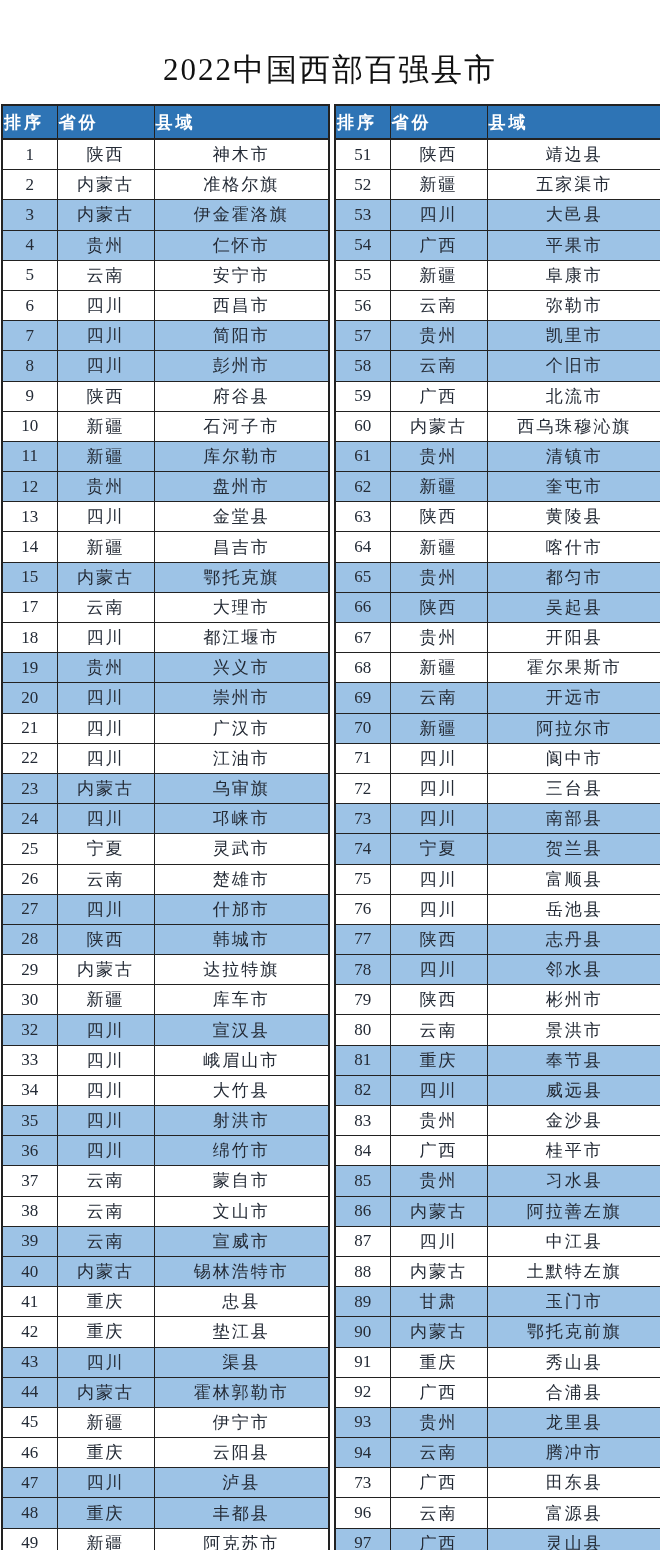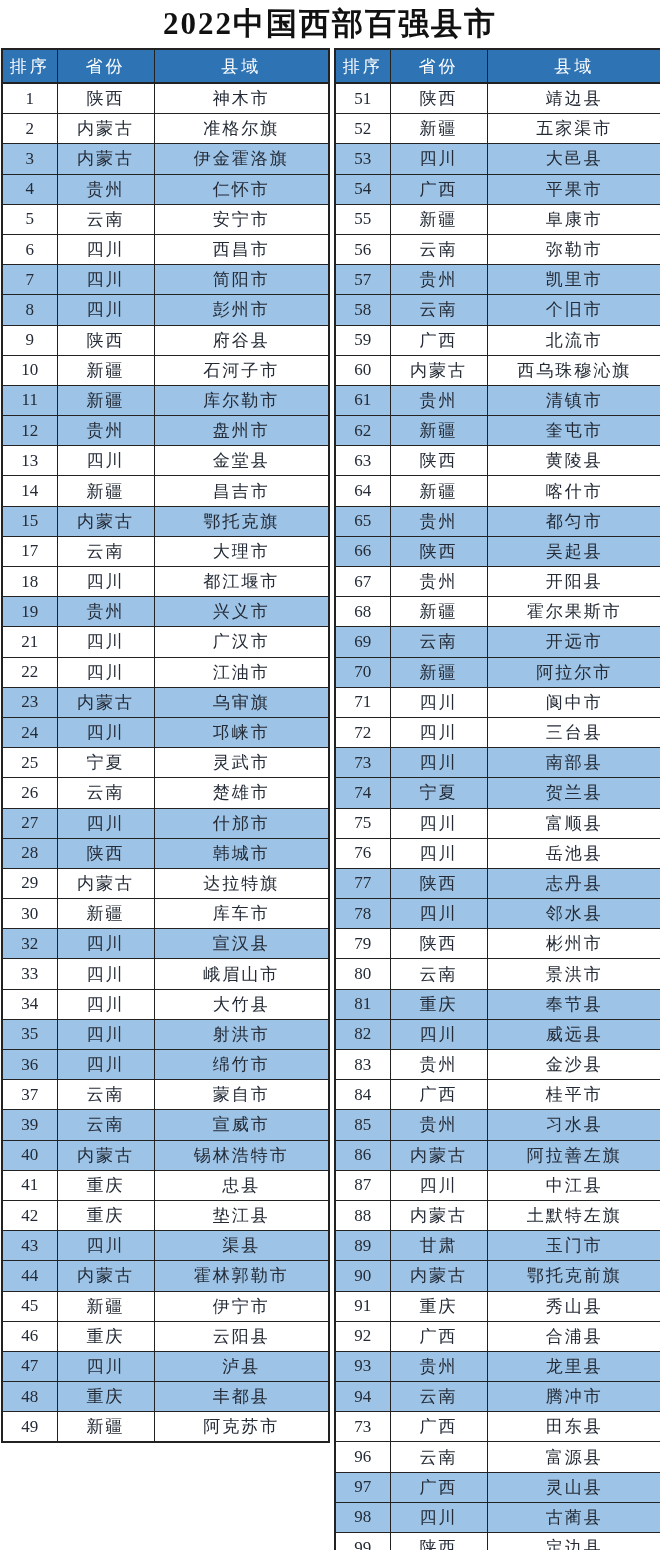--- a/index.html
+++ b/index.html
@@ -11,36 +11,36 @@
     --row-text:#242b36;
     --title-text:#111111;
   }
   html,body{margin:0;padding:0;}
   body{
     width:660px;height:1550px;background:#ffffff;overflow:hidden;
     font-family:"Liberation Serif","DejaVu Serif",serif;
   }
   .page{width:660px;height:1550px;}
   .title{
-    height:48px;display:flex;align-items:center;justify-content:center;
-    font-size:31px;font-weight:bold;color:var(--title-text);letter-spacing:2px;
+    height:68px;display:flex;align-items:center;justify-content:center;
+    font-size:31px;font-weight:normal;color:var(--title-text);letter-spacing:2px;margin-top:36px;
   }
   .tables{display:flex;gap:4px;padding:0 1px;align-items:flex-start;}
   table{
     border-collapse:collapse;table-layout:fixed;width:327px;
     border:2px solid var(--border);
   }
   col.c-rank{width:55px;}
   col.c-prov{width:97px;}
   col.c-county{width:175px;}
   th{
     height:30px;background:var(--header-bg);color:var(--header-text);
-    font-size:17px;font-weight:normal;letter-spacing:3px;
+    font-size:17px;font-weight:bold;letter-spacing:3px;
     border:1px solid var(--border);border-bottom:2px solid var(--border);
-    text-align:center;vertical-align:middle;
+    text-align:left;vertical-align:middle;
   }
   td{
     height:27.2px;font-size:17px;text-align:center;vertical-align:middle;
     border:1px solid var(--border);color:var(--row-text);
     background:var(--row-bg);letter-spacing:2px;
     white-space:nowrap;overflow:hidden;
   }
   td.rank{letter-spacing:0;}
   tr.stripe td{background:var(--stripe-bg);}
 </style>
@@ -148,20 +148,25 @@
           <tr>
             <td class="rank">18</td>
             <td>四川</td>
             <td>都江堰市</td>
           </tr>
           <tr class="stripe">
             <td class="rank">19</td>
             <td>贵州</td>
             <td>兴义市</td>
           </tr>
+          <tr class="stripe">
+            <td class="rank">20</td>
+            <td>四川</td>
+            <td>崇州市</td>
+          </tr>
           <tr>
             <td class="rank">21</td>
             <td>四川</td>
             <td>广汉市</td>
           </tr>
           <tr>
             <td class="rank">22</td>
             <td>四川</td>
             <td>江油市</td>
           </tr>
@@ -227,20 +232,25 @@
           </tr>
           <tr class="stripe">
             <td class="rank">36</td>
             <td>四川</td>
             <td>绵竹市</td>
           </tr>
           <tr>
             <td class="rank">37</td>
             <td>云南</td>
             <td>蒙自市</td>
+          </tr>
+          <tr>
+            <td class="rank">38</td>
+            <td>云南</td>
+            <td>文山市</td>
           </tr>
           <tr class="stripe">
             <td class="rank">39</td>
             <td>云南</td>
             <td>宣威市</td>
           </tr>
           <tr class="stripe">
             <td class="rank">40</td>
             <td>内蒙古</td>
             <td>锡林浩特市</td>

